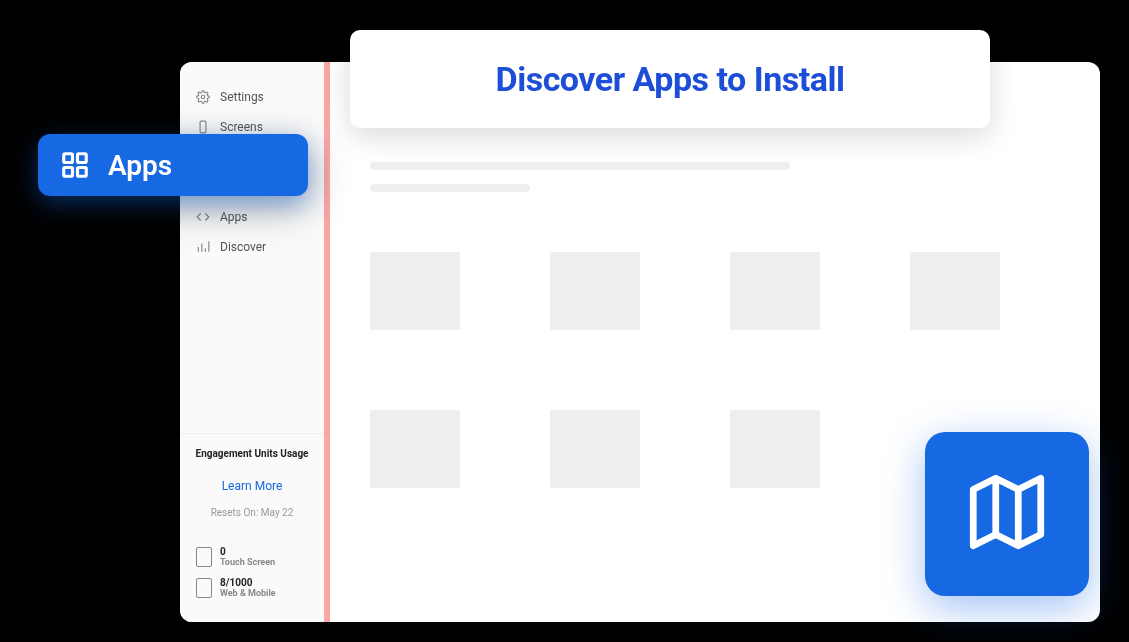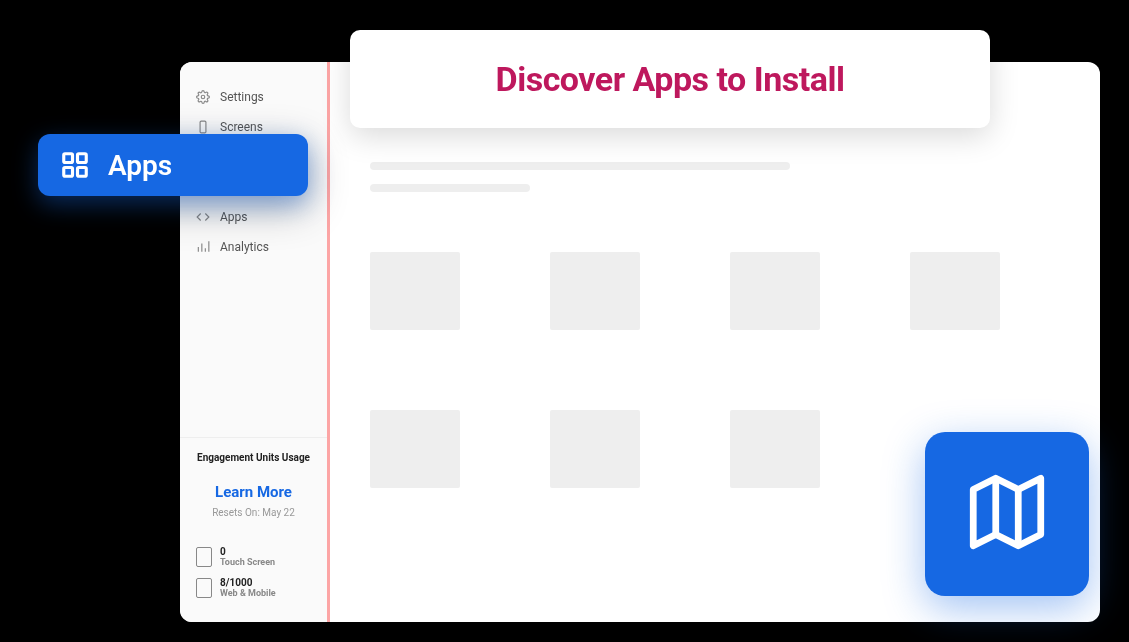--- a/index.html
+++ b/index.html
@@ -26,21 +26,21 @@
       background: #fff;
       border-radius: 12px;
       box-shadow: 0 20px 60px rgba(0,0,0,0.3);
       display: flex;
       overflow: hidden;
     }
     
     .sidebar {
       width: 150px;
       background: #fafafa;
-      border-right: 3px solid #fca5a5;
+      border-right: 6px solid #fca5a5;
       display: flex;
       flex-direction: column;
       padding-top: 20px;
     }
     
     .sidebar-nav {
       flex: 1;
     }
     
     .sidebar-item {
@@ -69,26 +69,25 @@
     }
     
     .usage-title {
       font-size: 10px;
       font-weight: 700;
       color: #222;
       margin-bottom: 20px;
     }
     
     .learn-more {
-      font-size: 15px;
+      font-size: 12px;
       color: #1668E3;
       cursor: pointer;
-      margin-bottom: 6px;
+      margin-bottom: 14px;
       display: block;
-      font-weight: bold;
     }
     
     .resets-on {
       font-size: 10px;
       color: #999;
       margin-bottom: 28px;
     }
     
     .usage-stat {
       display: flex;
@@ -169,21 +168,21 @@
       box-shadow: 0 8px 30px rgba(0,0,0,0.15);
       display: flex;
       align-items: center;
       justify-content: center;
       z-index: 10;
     }
     
     .header-title {
       font-size: 34px;
       font-weight: 700;
-      color: #be185d;
+      color: #1d4ed8;
       letter-spacing: -0.5px;
     }
     
     .apps-badge {
       position: absolute;
       left: 38px;
       top: 134px;
       width: 270px;
       height: 62px;
       background: #1668E3;
@@ -287,21 +286,21 @@
 
       <div class="sidebar-item">
         <span class="sidebar-icon">
           <svg width="14" height="14" viewBox="0 0 24 24" fill="none" stroke="currentColor" stroke-width="2">
               <line x1="4" y1="20" x2="4" y2="12"></line>
               <line x1="10" y1="20" x2="10" y2="6"></line>
               <line x1="16" y1="20" x2="16" y2="14"></line>
               <line x1="22" y1="20" x2="22" y2="2"></line>
             </svg>
         </span>
-        <span>Analytics</span>
+        <span>Discover</span>
       </div>
 
 
     </div>
 
     <div class="sidebar-footer">
       <div class="usage-title">Engagement Units Usage</div>
       <a class="learn-more">Learn More</a>
       <div class="resets-on">Resets On: May 22</div>
 

